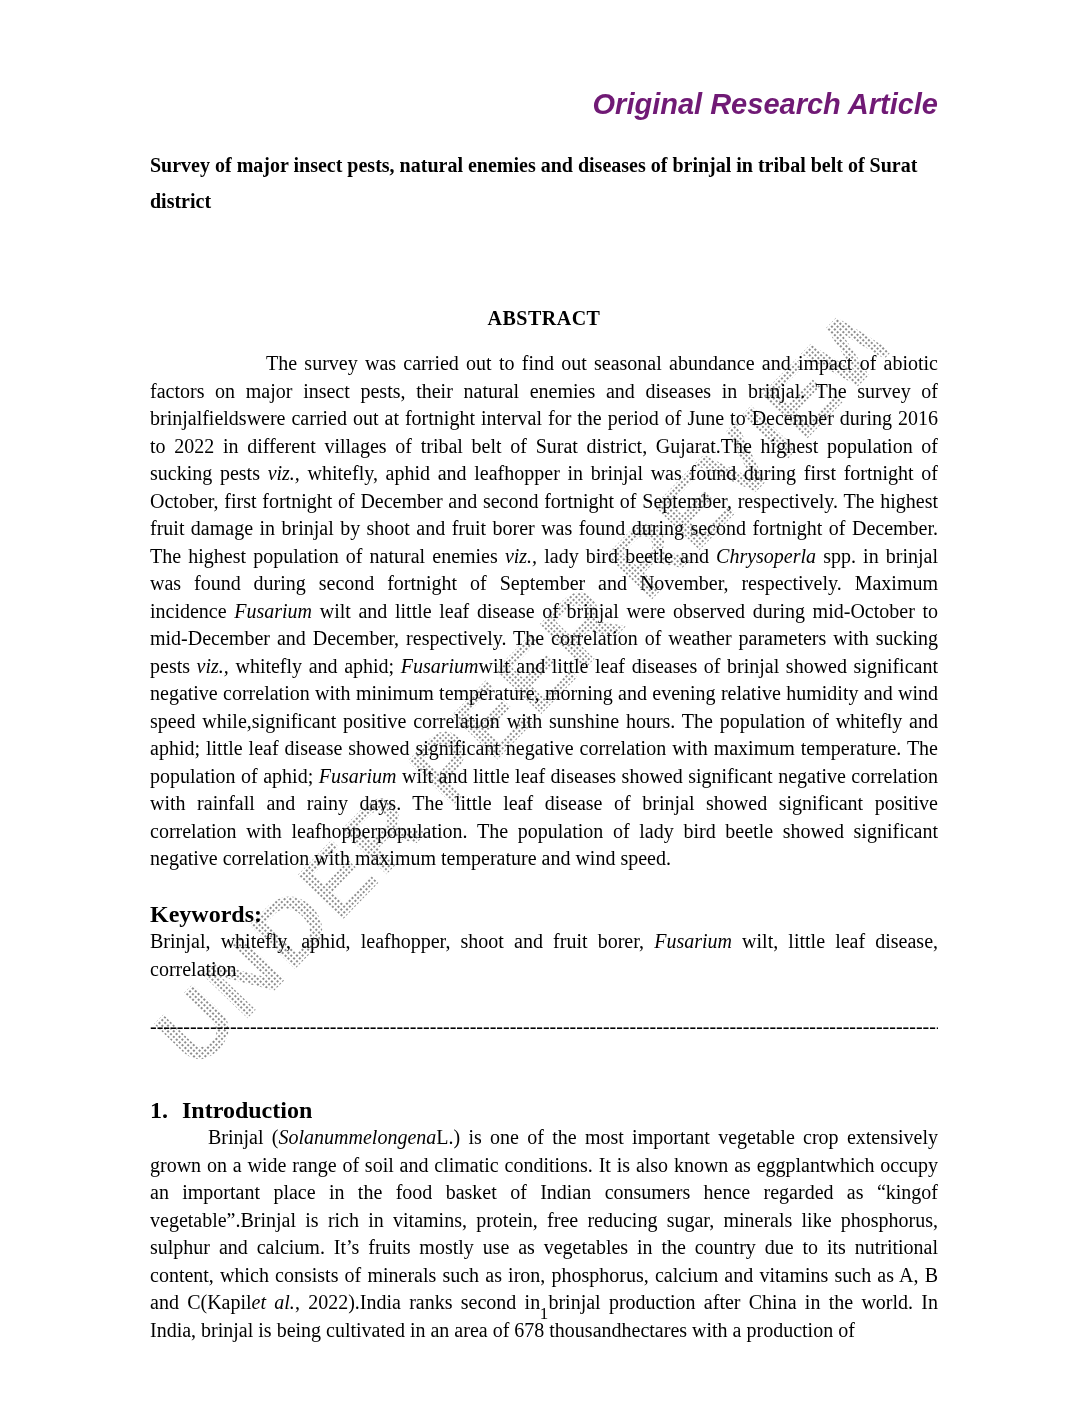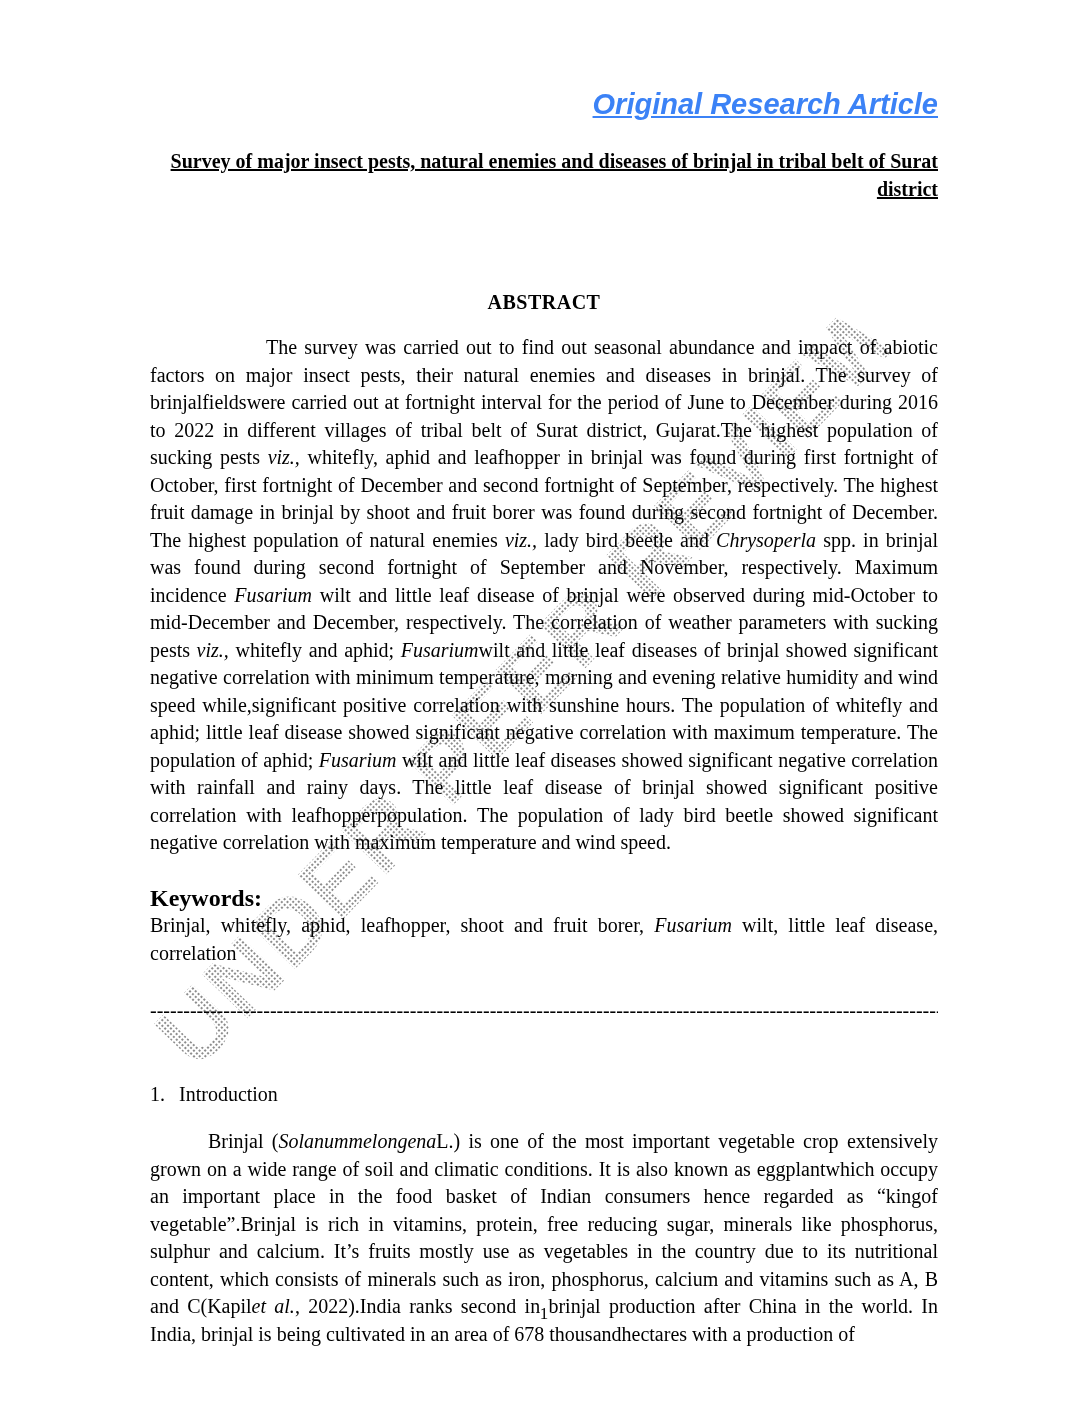--- a/index.html
+++ b/index.html
@@ -23,31 +23,29 @@
 
   .header-row {
     text-align: right;
     margin-bottom: 26px;
   }
   .article-type {
     font-family: "Liberation Sans", "DejaVu Sans", sans-serif;
     font-size: 29px;
     font-weight: bold;
     font-style: italic;
-    text-decoration: underline;
-    color: #3b82f6;
+    color: #701a75;
   }
 
   .title {
     font-size: 20px;
     font-weight: bold;
-    text-align: right;
-    line-height: 28px;
+    text-align: left;
+    line-height: 36px;
     margin-bottom: 88px;
-    text-decoration: underline;
   }
 
   .abstract-heading {
     text-align: center;
     font-size: 20px;
     font-weight: bold;
     letter-spacing: 0.5px;
     margin-bottom: 20px;
   }
   .abstract-heading span { }
@@ -72,24 +70,24 @@
     margin-top: 30px;
     font-size: 20px;
     line-height: 27.5px;
     white-space: nowrap;
     overflow: hidden;
     color: #000;
   }
 
   .section-heading {
     margin-top: 56px;
-    font-size: 20px;
-    font-weight: normal;
+    font-size: 24px;
+    font-weight: bold;
     line-height: 27.5px;
-    margin-bottom: 20px;
+    margin-bottom: 0;
   }
   .section-heading .sec-num { margin-right: 14px; }
 
   .intro-body { text-indent: 58px; }
 
   .it { font-style: italic; }
 
   .page-number {
     position: absolute;
     left: 0;

